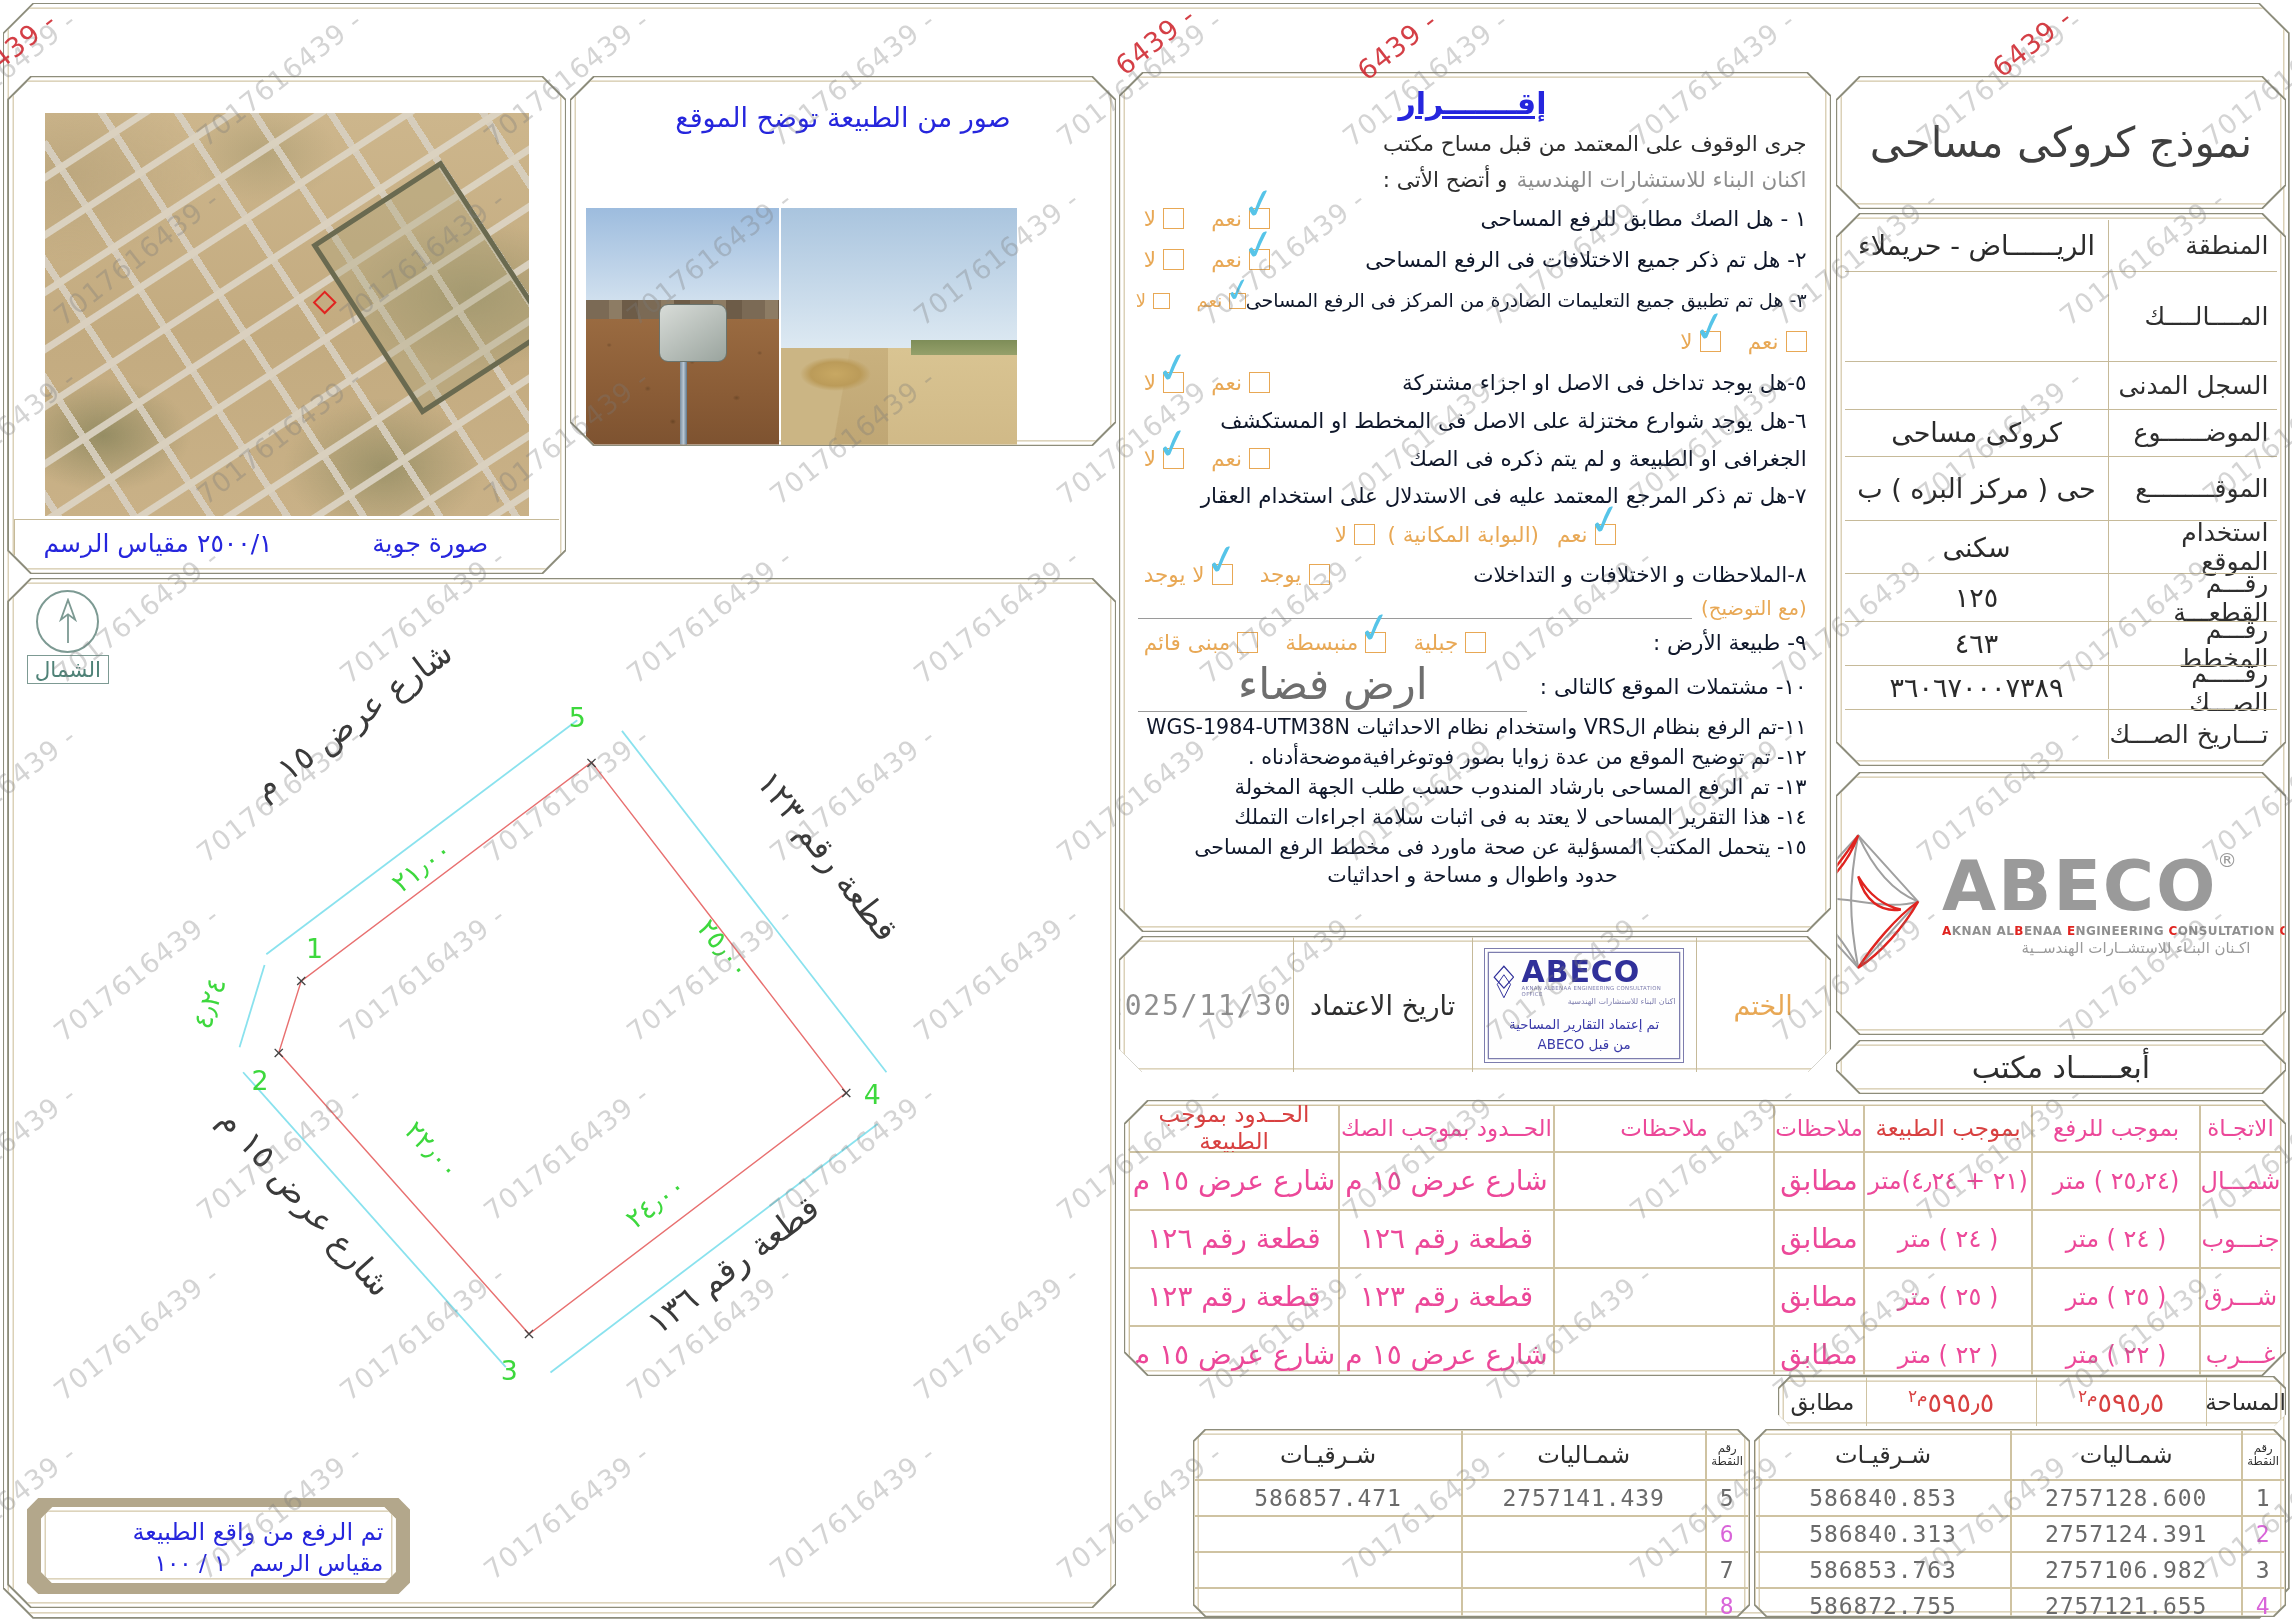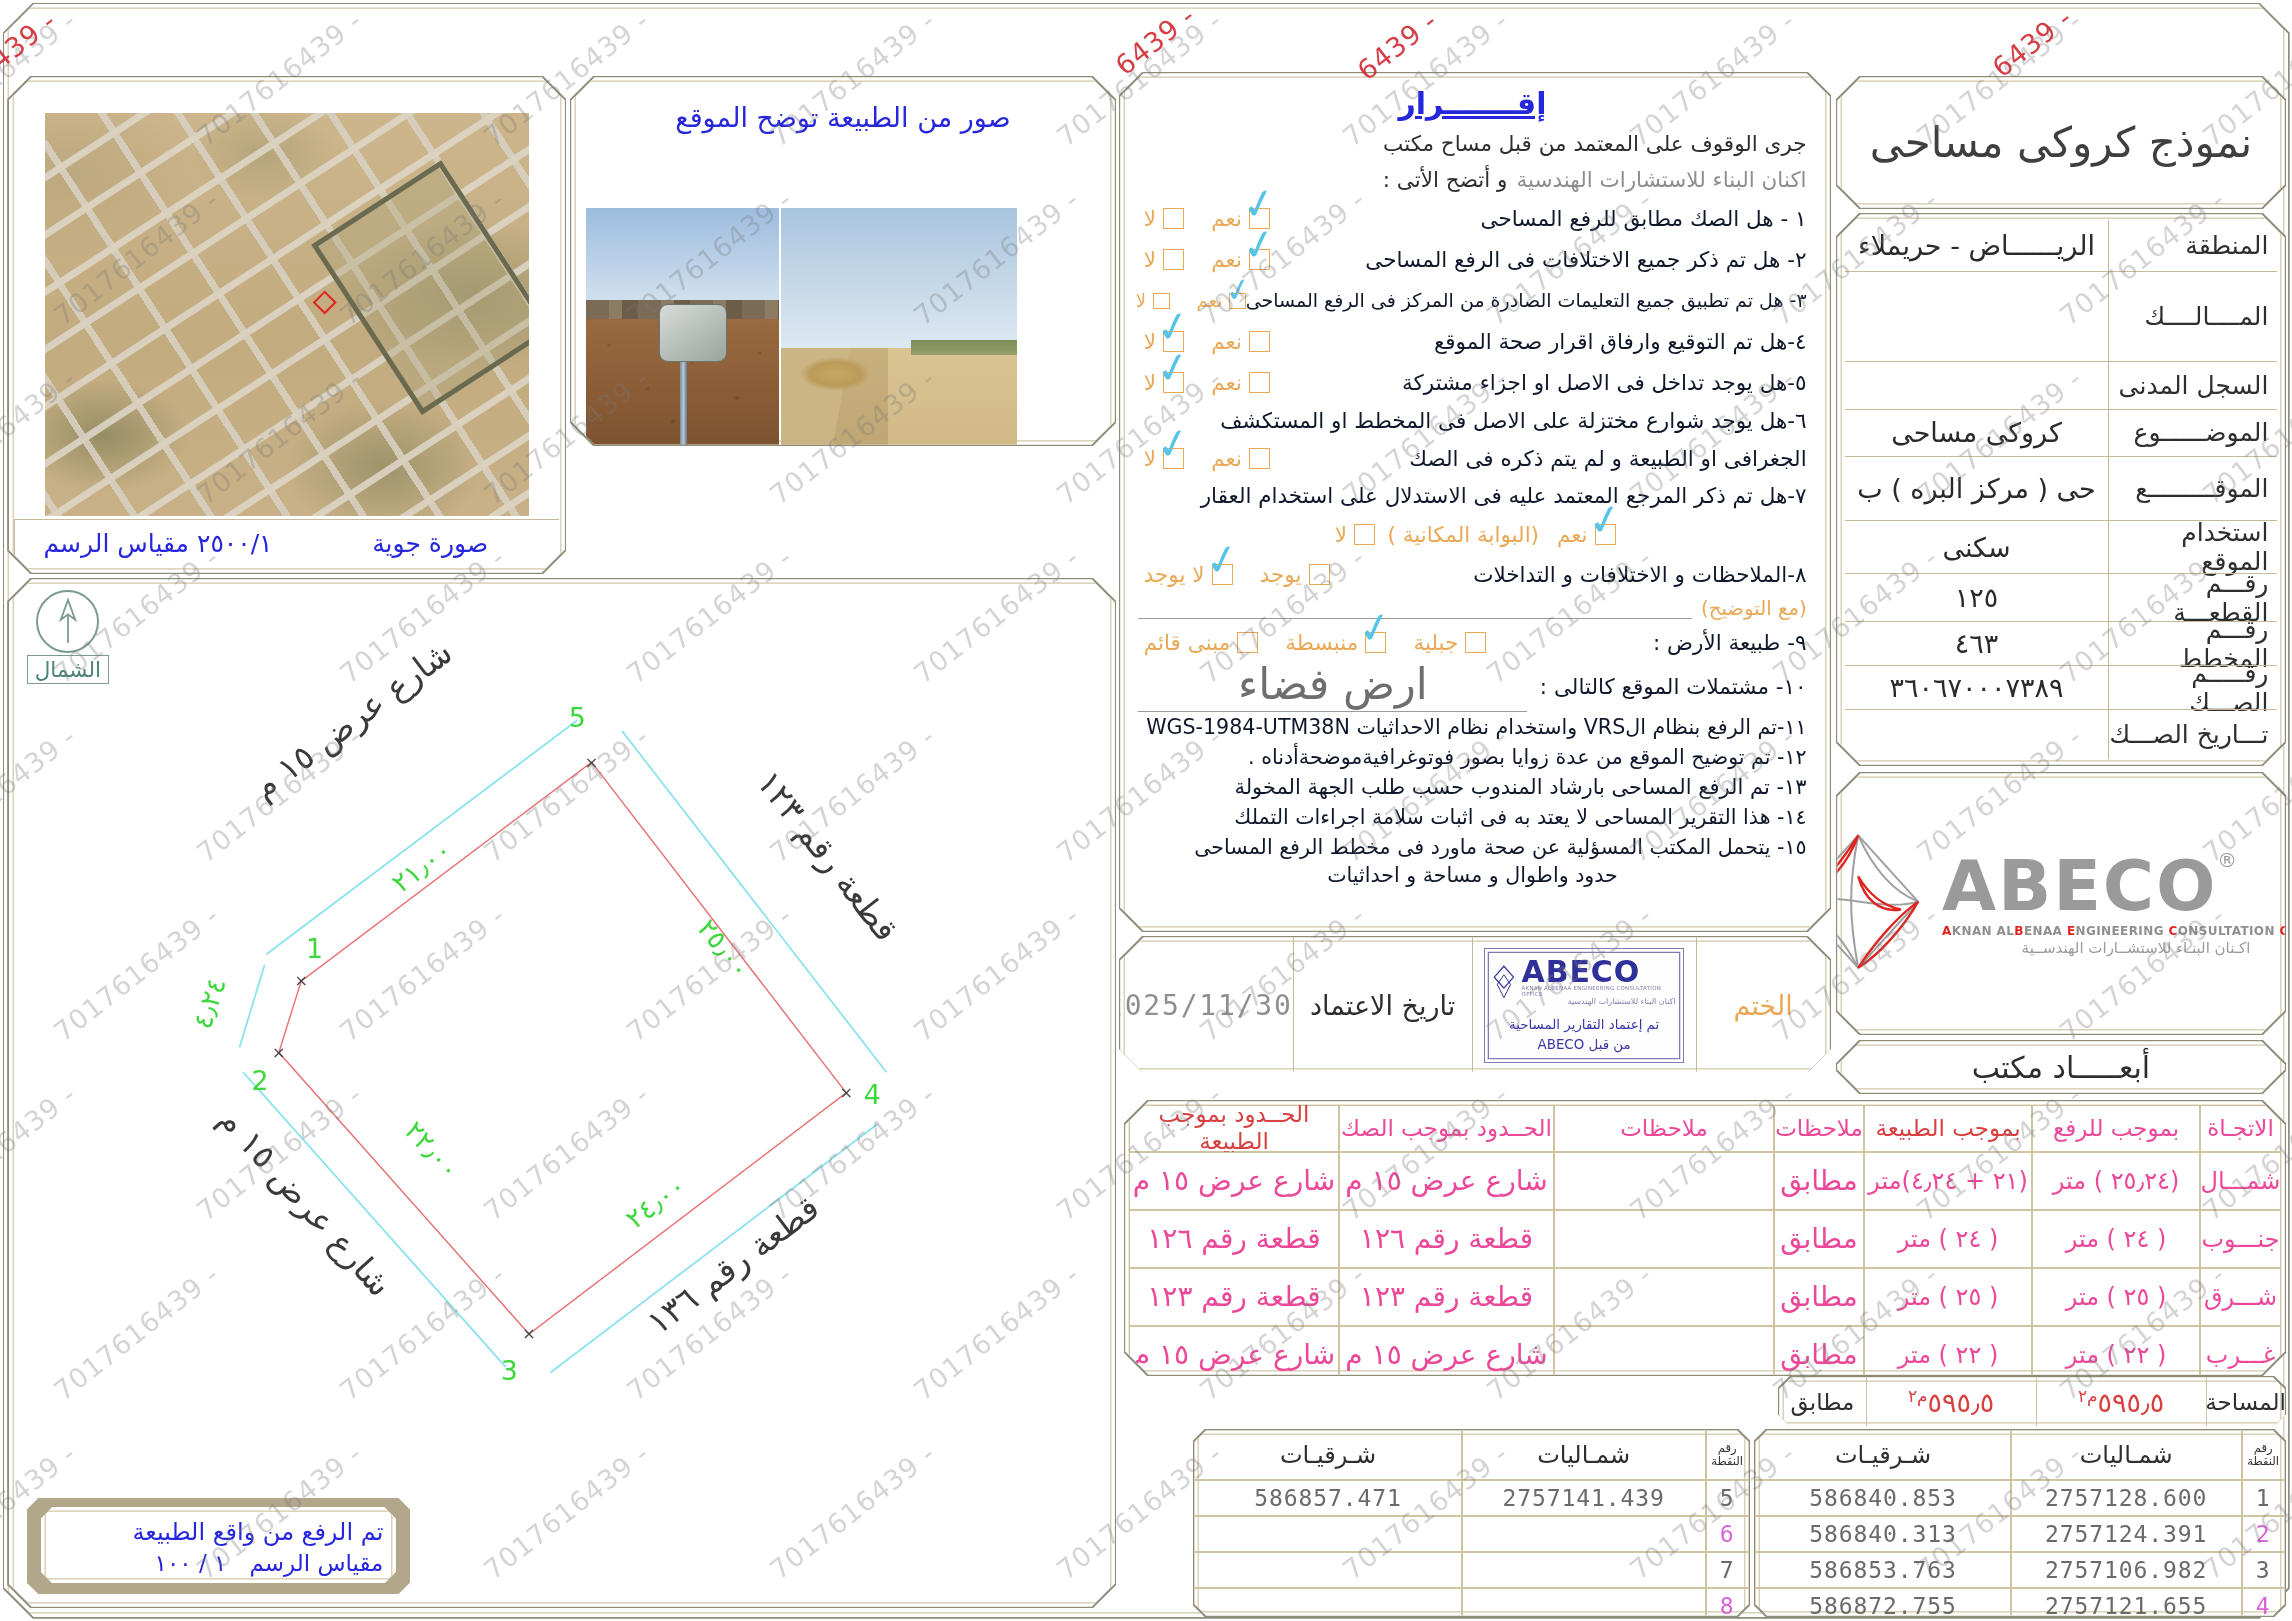--- a/index.html
+++ b/index.html
@@ -301,21 +301,20 @@
               </span>
               <span>نعم</span>
             </span>
             <span class="opt smo">
               <span class="cb"></span>
               <span>لا</span>
             </span>
           </span>
         </div>
       <div class="d-line">
-          <span class="d-text">٤-هل تم التوقيع وارفاق اقرار صحة الموقع</span>
           <span class="optgroup">
             <span class="opt">
               <span class="cb"></span>
               <span>نعم</span>
             </span>
             <span class="opt">
               <span class="cb">
                 <span class="check">✓</span>
               </span>
               <span>لا</span>

